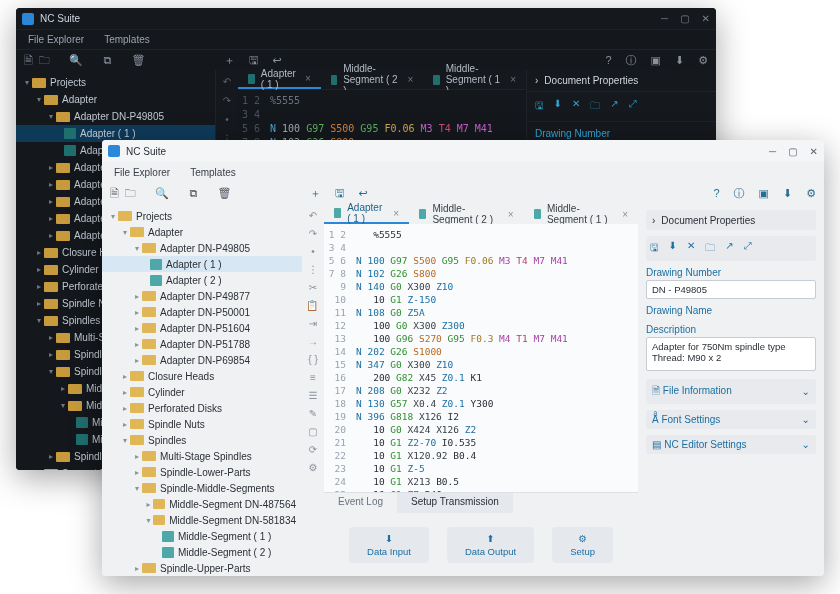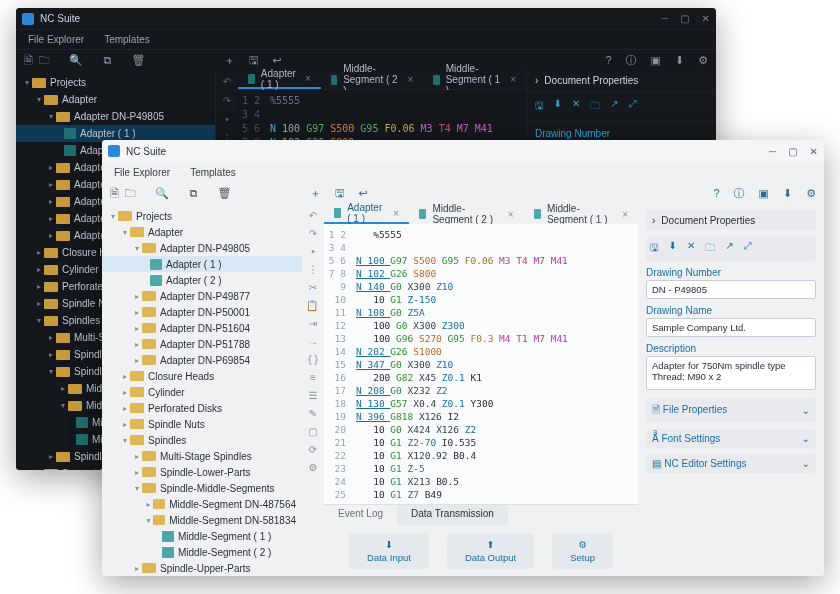--- a/index.html
+++ b/index.html
@@ -73,29 +73,29 @@
   .light .editor .ln { width:28px; text-align:right; padding:4px 6px 0 0; color:#9aa3af; line-height:13px;}
   .light .editor .code { flex:1; padding:4px 0 0 4px; line-height:13px; white-space:pre;}
   .light .props { width:186px; background:#f0f1f3; display:flex; flex-direction:column; font-size:10px; padding:6px 8px; gap:6px;}
   .light .props .hdr { display:flex; align-items:center; height:20px; gap:6px; color:#2a2f36; background:#e8eaed; border-radius:3px; padding:0 6px;}
   .light .props .tools { display:flex; gap:10px; padding:4px 4px; color:#1a6fa3; background:#e8eaed; border-radius:3px;}
   .light .props .field label { color:#1a6fa3; display:block; margin-bottom:2px;}
   .light .props .inp { background:#fff; border:1px solid #c7cdd5; color:#2a2f36; padding:3px 5px; width:100%; border-radius:2px; font-size:9.5px;}
   .light .props .txa { font-family:inherit; height:34px; resize:none;}
   .light .props .section { display:flex; justify-content:space-between; align-items:center; background:#e8eaed; border-radius:3px; padding:4px 6px; color:#1a6fa3;}
   .light .status { display:flex; justify-content:space-between; padding:4px 6px; color:#4a525e; font-size:9.5px;}
-  .light .bottom { height:72px; border-top:1px solid #dde1e6; display:flex; flex-direction:column;}
+  .light .bottom { height:84px; border-top:1px solid #dde1e6; display:flex; flex-direction:column;}
   .light .bottom .btabs { display:flex; height:20px;}
   .light .bottom .btab { padding:3px 14px; color:#6a7280; font-size:10px;}
   .light .bottom .btab.active { background:#e5e8ec; color:#2a2f36;}
   .light .bottom .btns { flex:1; display:flex; align-items:center; justify-content:center; gap:18px;}
   .light .bottom .btn { display:flex; flex-direction:column; align-items:center; gap:2px; background:#e5e8ec; border-radius:4px; padding:6px 18px; color:#1a6fa3; font-size:9.5px; cursor:pointer;}
   .iconchar { font-size:11px; line-height:1;}
   
-  .lN{color:#1a6fa3;text-decoration:underline;} .lG{color:#2f8f2f;} .lS{color:#b86a20;} .lM{color:#a83fa8;} .lT{color:#b83f5f;} .lF{color:#9f7a20;} .lZ{color:#1a6fa3;} .lX{color:#3a4048;}
+  .lN{color:#1a6fa3;} .lG{color:#2f8f2f;} .lS{color:#b86a20;} .lM{color:#a83fa8;} .lT{color:#b83f5f;} .lF{color:#9f7a20;} .lZ{color:#1a6fa3;} .lX{color:#3a4048;}
 </style>
 </head>
 <body>
 
 <div class="window dark">
   <div class="titlebar">
     <span class="appicon"></span>
     <span class="title">NC Suite</span>
     <div class="winctrl">
       <span>─</span>
@@ -575,21 +575,21 @@
    10   
 
   
   
       
 </div>
         </div>
         <div class="bottom">
           <div class="btabs">
             <div class="btab">Event Log</div>
-            <div class="btab active">Data Transmission</div>
+            <div class="btab active">Setup Transmission</div>
           </div>
           <div class="btns">
             <div class="btn">
                 <span>⬇</span>
                 <span>Data Input</span>
               </div>
             <div class="btn">
                 <span>⬆</span>
                 <span>Data Output</span>
               </div>
@@ -612,29 +612,28 @@
           <span>🗀</span>
           <span>↗</span>
           <span>⤢</span>
         </div>
         <div class="field">
           <label>Drawing Number</label>
           <input class="inp" value="DN - P49805" style="">
         </div>
         <div class="field">
           <label>Drawing Name</label>
-          <input class="inp" value="Sample Company Ltd." style="">
         </div>
         <div class="field">
           <label>Description</label>
           <textarea class="inp txa" style="">Adapter for 750Nm spindle type
 Thread: M90 x 2</textarea>
         </div>
         <div class="section">
-            <span><span>🗎</span> <span>File Properties</span></span>
+            <span><span>🗎</span> <span>File Information</span></span>
             <span>⌄</span>
           </div>
         <div class="section">
             <span><span>Aͣ</span> <span>Font Settings</span></span>
             <span>⌄</span>
           </div>
         <div class="section">
             <span><span>▤</span> <span>NC Editor Settings</span></span>
             <span>⌄</span>
           </div>

